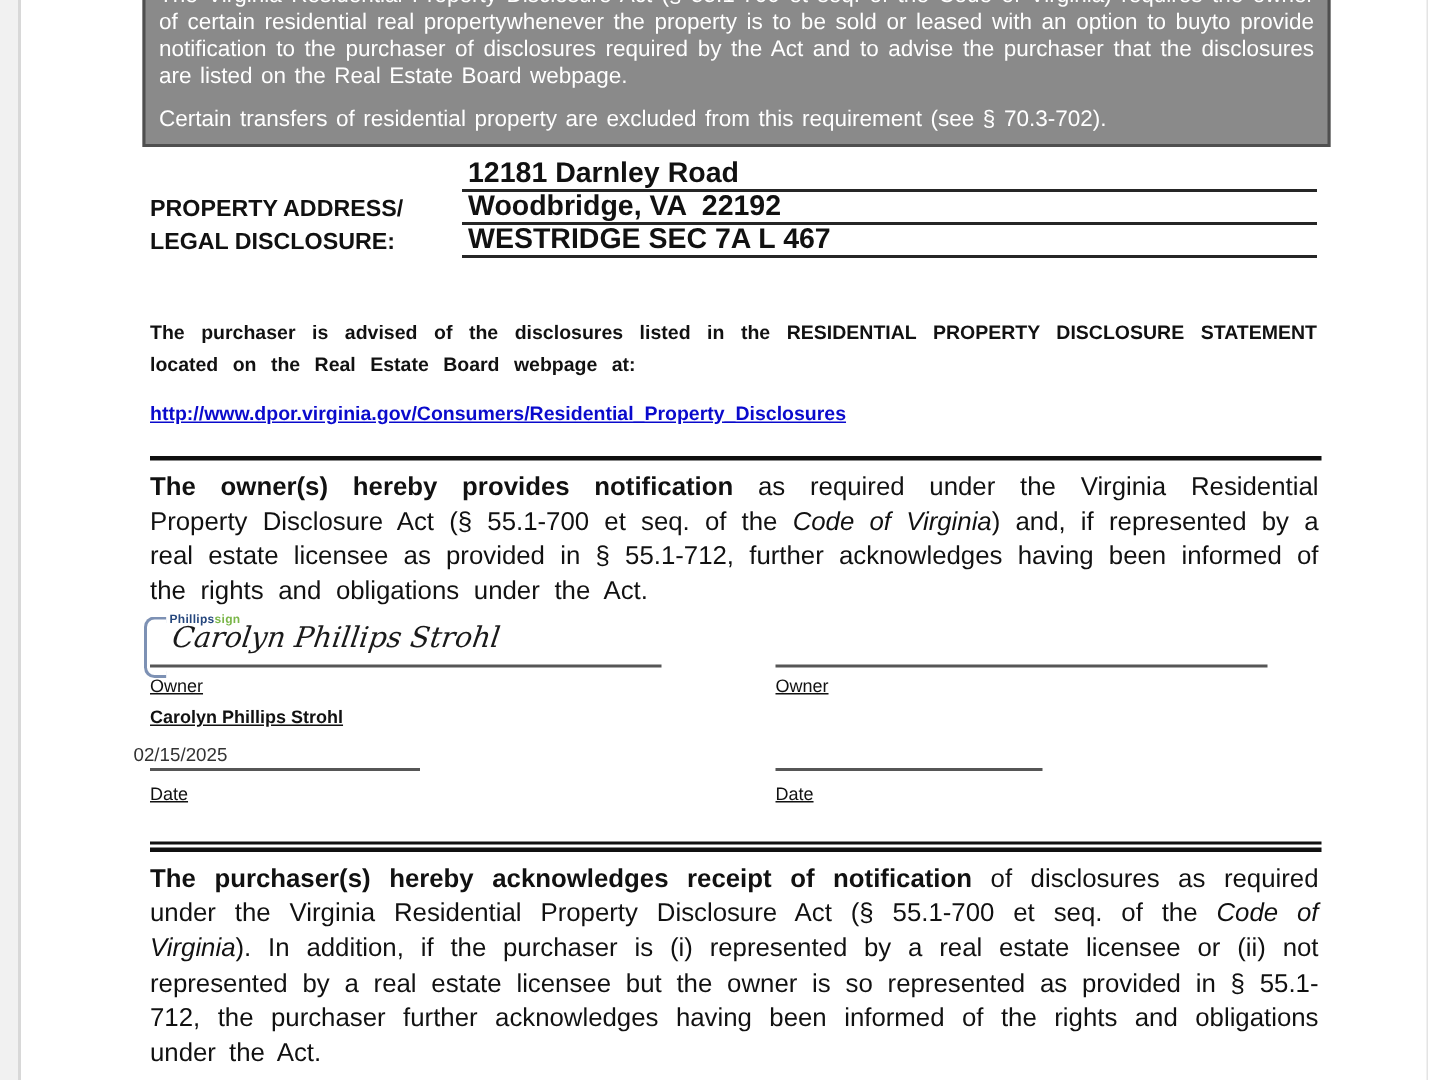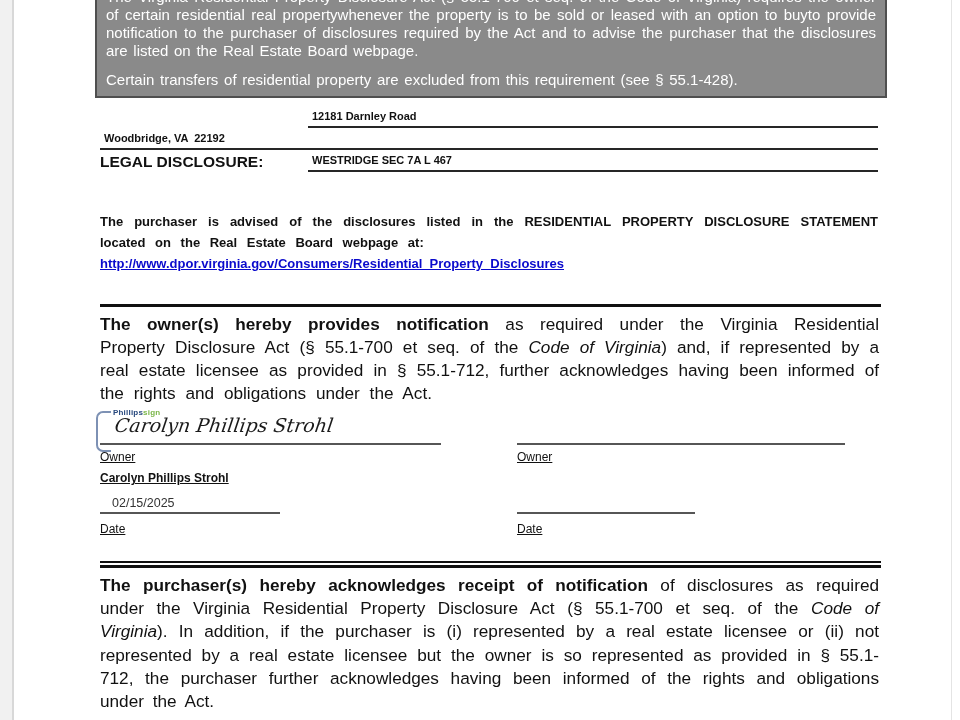--- a/index.html
+++ b/index.html
@@ -38,32 +38,32 @@
   
   .addr-block { position: absolute; left: 100px; top: 106px; width: 778px; }
   .addr-row { display: flex; align-items: flex-end; height: 22px; }
   .addr-label {
     width: 208px; flex: 0 0 208px;
     font-weight: bold; font-size: 15.5px; line-height: 20px;
   }
   .addr-value {
     flex: 1 1 auto;
     border-bottom: 2px solid #262626;
-    font-weight: bold; font-size: 11px; line-height: 20px;
+    font-weight: bold; font-size: 19px; line-height: 20px;
     padding-left: 4px; white-space: pre-wrap;
   }
 
   
   .advisory {
     position: absolute; left: 100px; top: 211px; width: 778px;
     font-weight: bold; font-size: 13px; line-height: 21px;
     text-align: justify; word-spacing: 6px;
   }
   .advisory a {
-    display: block; margin-top: 0;
+    display: block; margin-top: 12px;
     color: #0a0acc; text-decoration: underline; word-spacing: 0;
   }
 
   
   .rule-single {
     position: absolute; left: 100px; top: 304px; width: 781px; height: 3px;
     background: #101010;
   }
   .rule-double { position: absolute; left: 100px; top: 561px; width: 781px; }
   .rule-double .r1 { height: 2px; background: #101010; }
@@ -107,43 +107,44 @@
   .date-line-1 { left: 100px; top: 512px; width: 180px; }
   .date-line-2 { left: 517px; top: 512px; width: 178px; }
 
   .field-label { position: absolute; font-size: 12px; line-height: 18px; text-decoration: underline; }
   .owner-label-1 { left: 100px; top: 448px; }
   .owner-label-2 { left: 517px; top: 448px; }
   .printed-name  { left: 100px; top: 469px; font-weight: bold; }
   .date-label-1  { left: 100px; top: 520px; }
   .date-label-2  { left: 517px; top: 520px; }
   .date-value {
-    position: absolute; left: 112px; top: 496px;
+    position: absolute; left: 89px; top: 496px;
     font-size: 12.5px; color: #333;
   }
 </style>
 </head>
 <body>
 
 <div id="page">
 
   <div class="edge-strip"></div>
   <div class="edge-right"></div>
 
   <div class="notice-box">
     <p>The Virginia Residential Property Disclosure Act (§ 55.1-700 et seq. of the Code of Virginia) requires the owner of certain residential real propertywhenever the property is to be sold or leased with an option to buyto provide notification to the purchaser of disclosures required by the Act and to advise the purchaser that the disclosures are listed on the Real Estate Board webpage.</p>
-    <p>Certain transfers of residential property are excluded from this requirement (see § 55.1-428).</p>
+    <p>Certain transfers of residential property are excluded from this requirement (see § 70.3-702).</p>
   </div>
 
   <div class="addr-block">
     <div class="addr-row">
       <div class="addr-label"></div>
       <div class="addr-value">12181 Darnley Road</div>
     </div>
     <div class="addr-row">
+      <div class="addr-label">PROPERTY ADDRESS/</div>
       <div class="addr-value">Woodbridge, VA  22192</div>
     </div>
     <div class="addr-row">
       <div class="addr-label">LEGAL DISCLOSURE:</div>
       <div class="addr-value">WESTRIDGE SEC 7A L 467</div>
     </div>
   </div>
 
   <div class="advisory">
     <span>The purchaser is advised of the disclosures listed in the RESIDENTIAL PROPERTY DISCLOSURE STATEMENT located on the Real Estate Board webpage at:</span>

